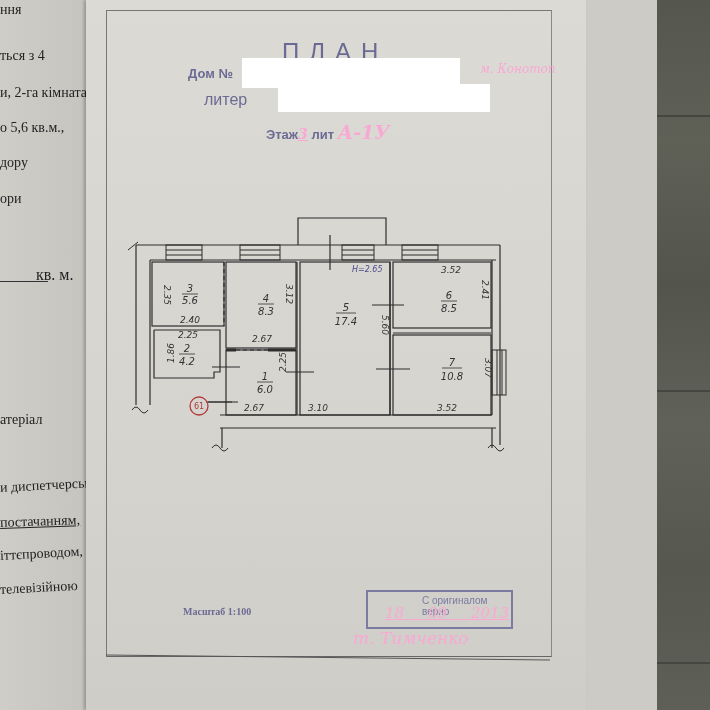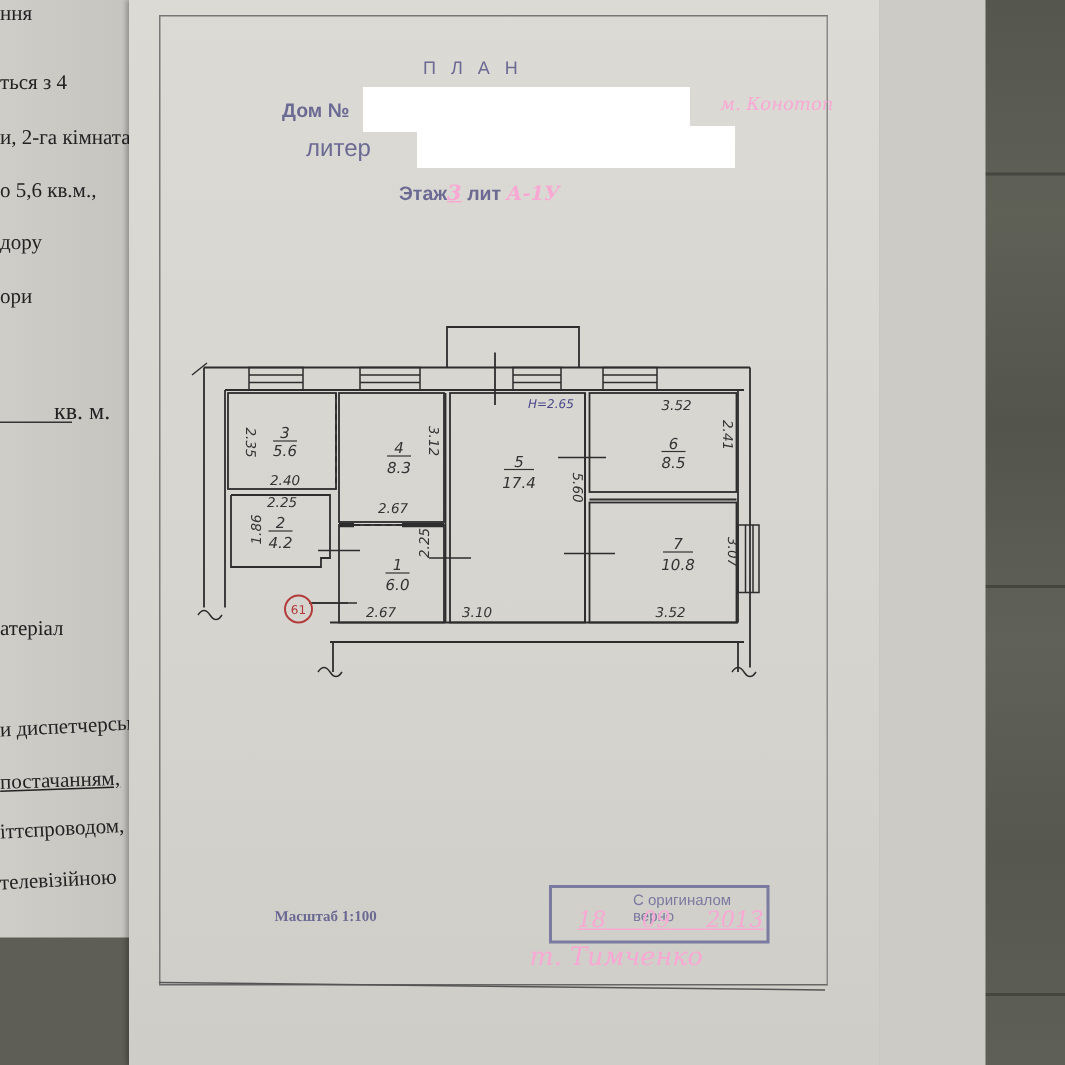--- a/index.html
+++ b/index.html
@@ -10,21 +10,21 @@
   }
   
   .bg-quilt {
     position: absolute; left: 655px; top: 0; width: 55px; height: 710px;
     background: linear-gradient(180deg, #55574f 0%, #5f6157 20%, #53554d 40%, #60625a 60%, #56584f 80%, #5e6057 100%);
   }
   .bg-quilt .seam { position: absolute; left: 0; width: 55px; height: 2px; background: #45463f; }
 
   
   .back-sheet {
-    position: absolute; left: 0; top: 0; width: 110px; height: 625px;
+    position: absolute; left: 0; top: 0; width: 110px; height: 710px;
     background: linear-gradient(90deg, #cfcdc8 0%, #c6c4bf 80%, #b8b6b1 100%);
     overflow: hidden;
     text-align: right;
   }
   .back-line {
     position: absolute; left: 0; white-space: nowrap;
     font-size: 14px; color: #222; font-family: "Liberation Serif", serif;
   }
   .back-line.underlined { text-decoration: underline; }
   .kv-line { position: absolute; left: 0; top: 281px; width: 48px; border-top: 1px solid #333; }
@@ -42,21 +42,21 @@
     box-shadow: -2px 0 3px rgba(0,0,0,0.25);
   }
   .frame {
     position: absolute; left: 106px; top: 10px; width: 444px; height: 645px;
     border-left: 1px solid #777; border-top: 1px solid #777; border-right: 1px solid #888; border-bottom: 1px solid #666;
   }
 
   .stamp-text {
     position: absolute; color: #6b6a93; font-family: "Liberation Sans", sans-serif; font-weight: bold;
   }
-  .title { left: 282px; top: 38px; font-size: 12px; letter-spacing: 10px; font-weight: normal; }
+  .title { left: 282px; top: 38px; font-size: 24px; letter-spacing: 10px; font-weight: normal; }
   .house-label { left: 188px; top: 66px; font-size: 13px; font-weight: bold; }
   .liter-label { left: 204px; top: 91px; font-size: 16px; font-weight: normal; }
   .floor-label { left: 266px; top: 121px; font-size: 13px; }
   .redact { position: absolute; background: #ffffff; }
   .handwrite { position: absolute; color: #f9a8d4; font-family: "DejaVu Serif", serif; font-style: italic; }
 
   .scale-label { left: 183px; top: 606px; font-size: 10px; font-family: Liberation Serif, serif; }
   .stamp-box {
     position: absolute; left: 366px; top: 590px; width: 143px; height: 35px;
     border: 2px solid #7b7aa0;
@@ -103,21 +103,21 @@
 <div class="stamp-text title">ПЛАН</div>
 <div class="stamp-text house-label">Дом №</div>
 <div class="redact" style="left:242px; top:58px; width:218px; height:30px"></div>
 <div class="handwrite" style="left:480px; top:62px; font-size:12px">м. Конотоп</div>
 <div class="stamp-text liter-label">литер</div>
 <div class="redact" style="left:278px; top:84px; width:212px; height:28px"></div>
 
 <div class="stamp-text floor-label">
   <span>Этаж</span><span class="handwrite" style="position:relative; font-size:14px; text-decoration:underline">3</span>
   <span>лит</span>
-  <span class="handwrite" style="position:relative; font-size:13px">А-1У</span>
+  <span class="handwrite" style="position:relative; font-size:19px">А-1У</span>
 </div>
 
 <svg class="plan-svg" width="710" height="710" stroke="#2d2d2d" fill="none" stroke-width="1.2">
 
   <line x1="136" y1="245" x2="500" y2="245"></line>
   <line x1="150" y1="260" x2="496" y2="260"></line>
 
   <polyline points="298,245 298,218 386,218 386,245"></polyline>
   <line x1="330" y1="235" x2="330" y2="270"></line>
 

